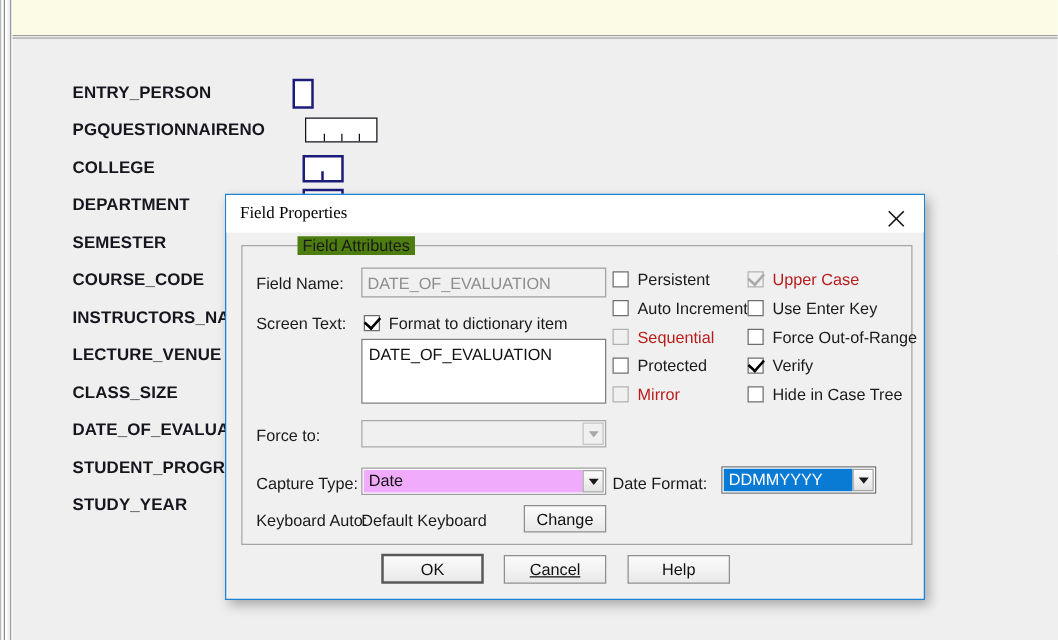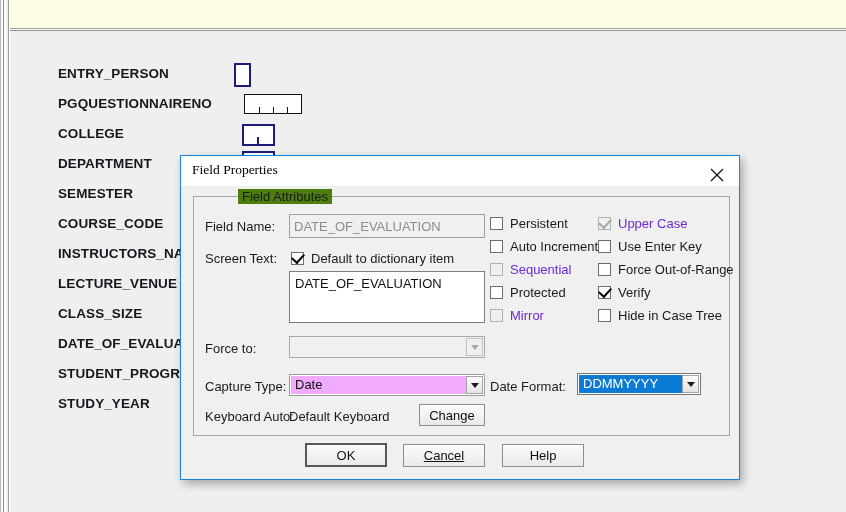--- a/index.html
+++ b/index.html
@@ -225,21 +225,21 @@
     border: solid #000000;
     border-width: 0 2px 2px 0;
     transform: rotate(42deg);
   }
   .cbox.disabled .tickmark { border-color: #a8a8a8; }
   .cblabel {
     font-size: 13px;
     color: #1a1a1a;
     font-family: "Liberation Sans", sans-serif;
   }
-  .cblabel.dim { color: #6d28d9; }
+  .cblabel.dim { color: #b91c1c; }
 
   
   .combo {
     position: absolute;
     box-sizing: border-box;
     border: 1px solid #9c9c9c;
     background: #ffffff;
     display: flex;
     align-items: stretch;
     padding: 1px;
@@ -378,21 +378,21 @@
     <span id="group-legend">Field Attributes</span>
 
     <span class="dlg-label" style="left:24px; top:63px;">Field Name:</span>
     <input class="tb-disabled" style="left: 108px; top: 58px; width: 196px; height: 24px;" readonly="" value="DATE_OF_EVALUATION">
 
     <span class="dlg-label" style="left:24px; top:95px;">Screen Text:</span>
     <div class="cbrow" style="left:110px; top:93px;">
       <span class="cbox">
           <span class="tickmark"></span>
         </span>
-      <span class="cblabel">Default to dictionary item</span>
+      <span class="cblabel">Format to dictionary item</span>
     </div>
     <textarea class="textarea-white" style="left: 108px; top: 115px; width: 196px; height: 52px;">DATE_OF_EVALUATION</textarea>
 
     <span class="dlg-label" style="left:24px; top:185px;">Force to:</span>
     <div class="combo disabled" style="left:108px; top:180px; width:196px; height:22px;">
       <span class="cval"></span>
       <span class="cbtn">
           <span class="arr"></span>
         </span>
     </div>

